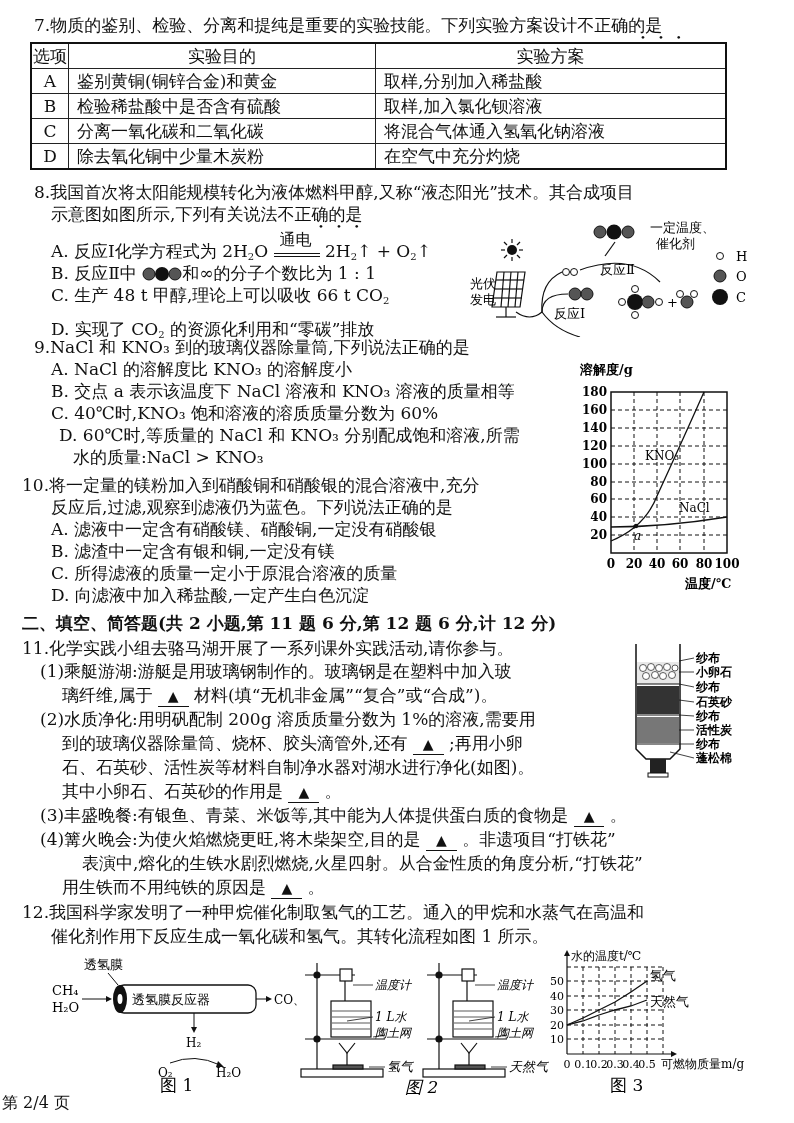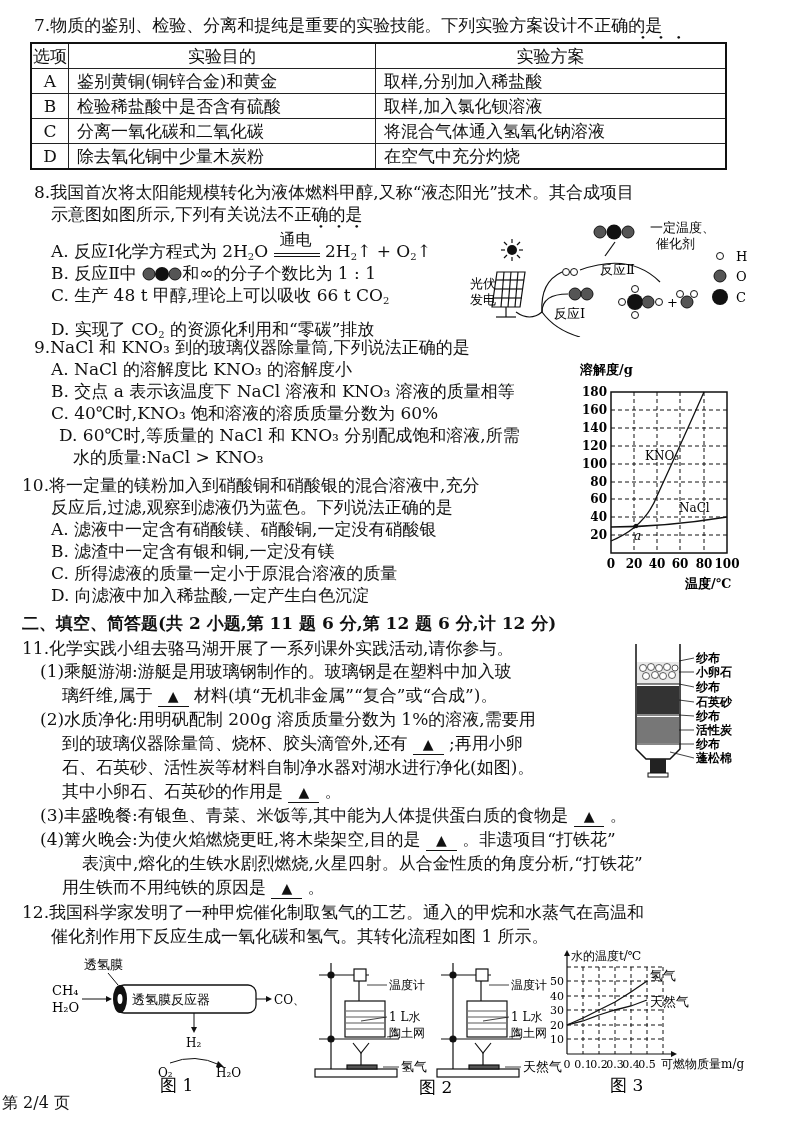--- a/index.html
+++ b/index.html
@@ -345,21 +345,21 @@
       <polygon points="151,72 154,78 157,72" fill="#111"></polygon>
     <text x="146" y="92" font-size="12">H₂</text>
     <path d="M130,108 Q155,98 180,110" fill="none" stroke="#111"></path>
       <polygon points="178,106 184,112 176,112" fill="#111"></polygon>
     <text x="118" y="122" font-size="12">O₂</text>
     <text x="176" y="122" font-size="12">H₂O</text>
     <text x="120" y="136" font-size="17">图 1</text>
   </svg>
 </div>
 
-<div class="abs" style="left:309px;top:955px;width:255px;height:140px;">
+<div class="abs" style="left:295px;top:955px;width:255px;height:140px;font-style:italic;">
   <svg width="255" height="140">
     <g stroke="#111" fill="none" stroke-width="1.2">
       <line x1="22" y1="8" x2="22" y2="114"></line>
       <rect x="6" y="114" width="82" height="8" fill="#fff"></rect>
       <line x1="10" y1="20" x2="60" y2="20"></line>
         <circle cx="22" cy="20" r="3" fill="#111"></circle>
       <rect x="45" y="14" width="12" height="12" fill="#fff"></rect>
       <line x1="50" y1="26" x2="50" y2="80"></line>
       <rect x="36" y="46" width="40" height="36" fill="#fff"></rect>
       <g stroke-width="0.7">

